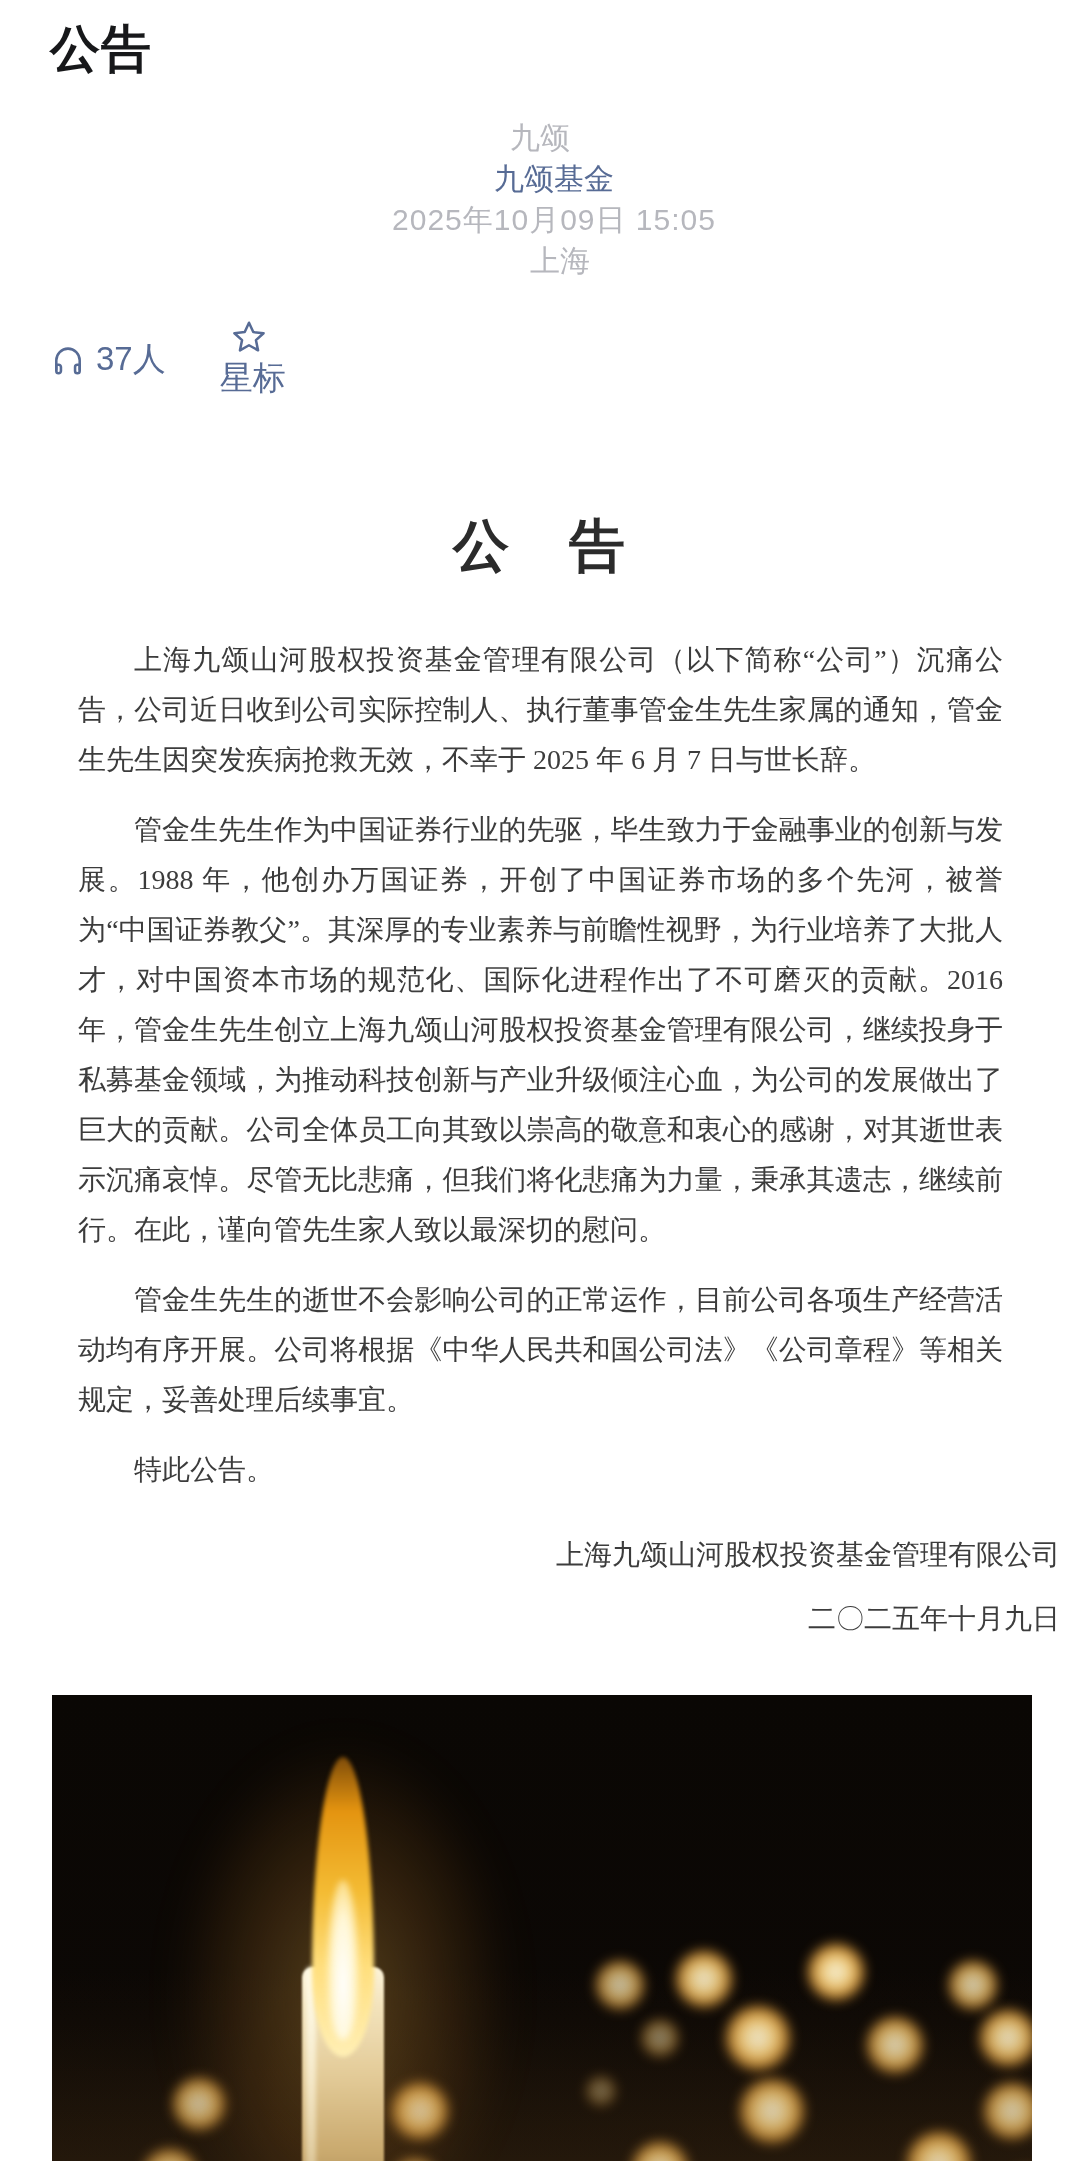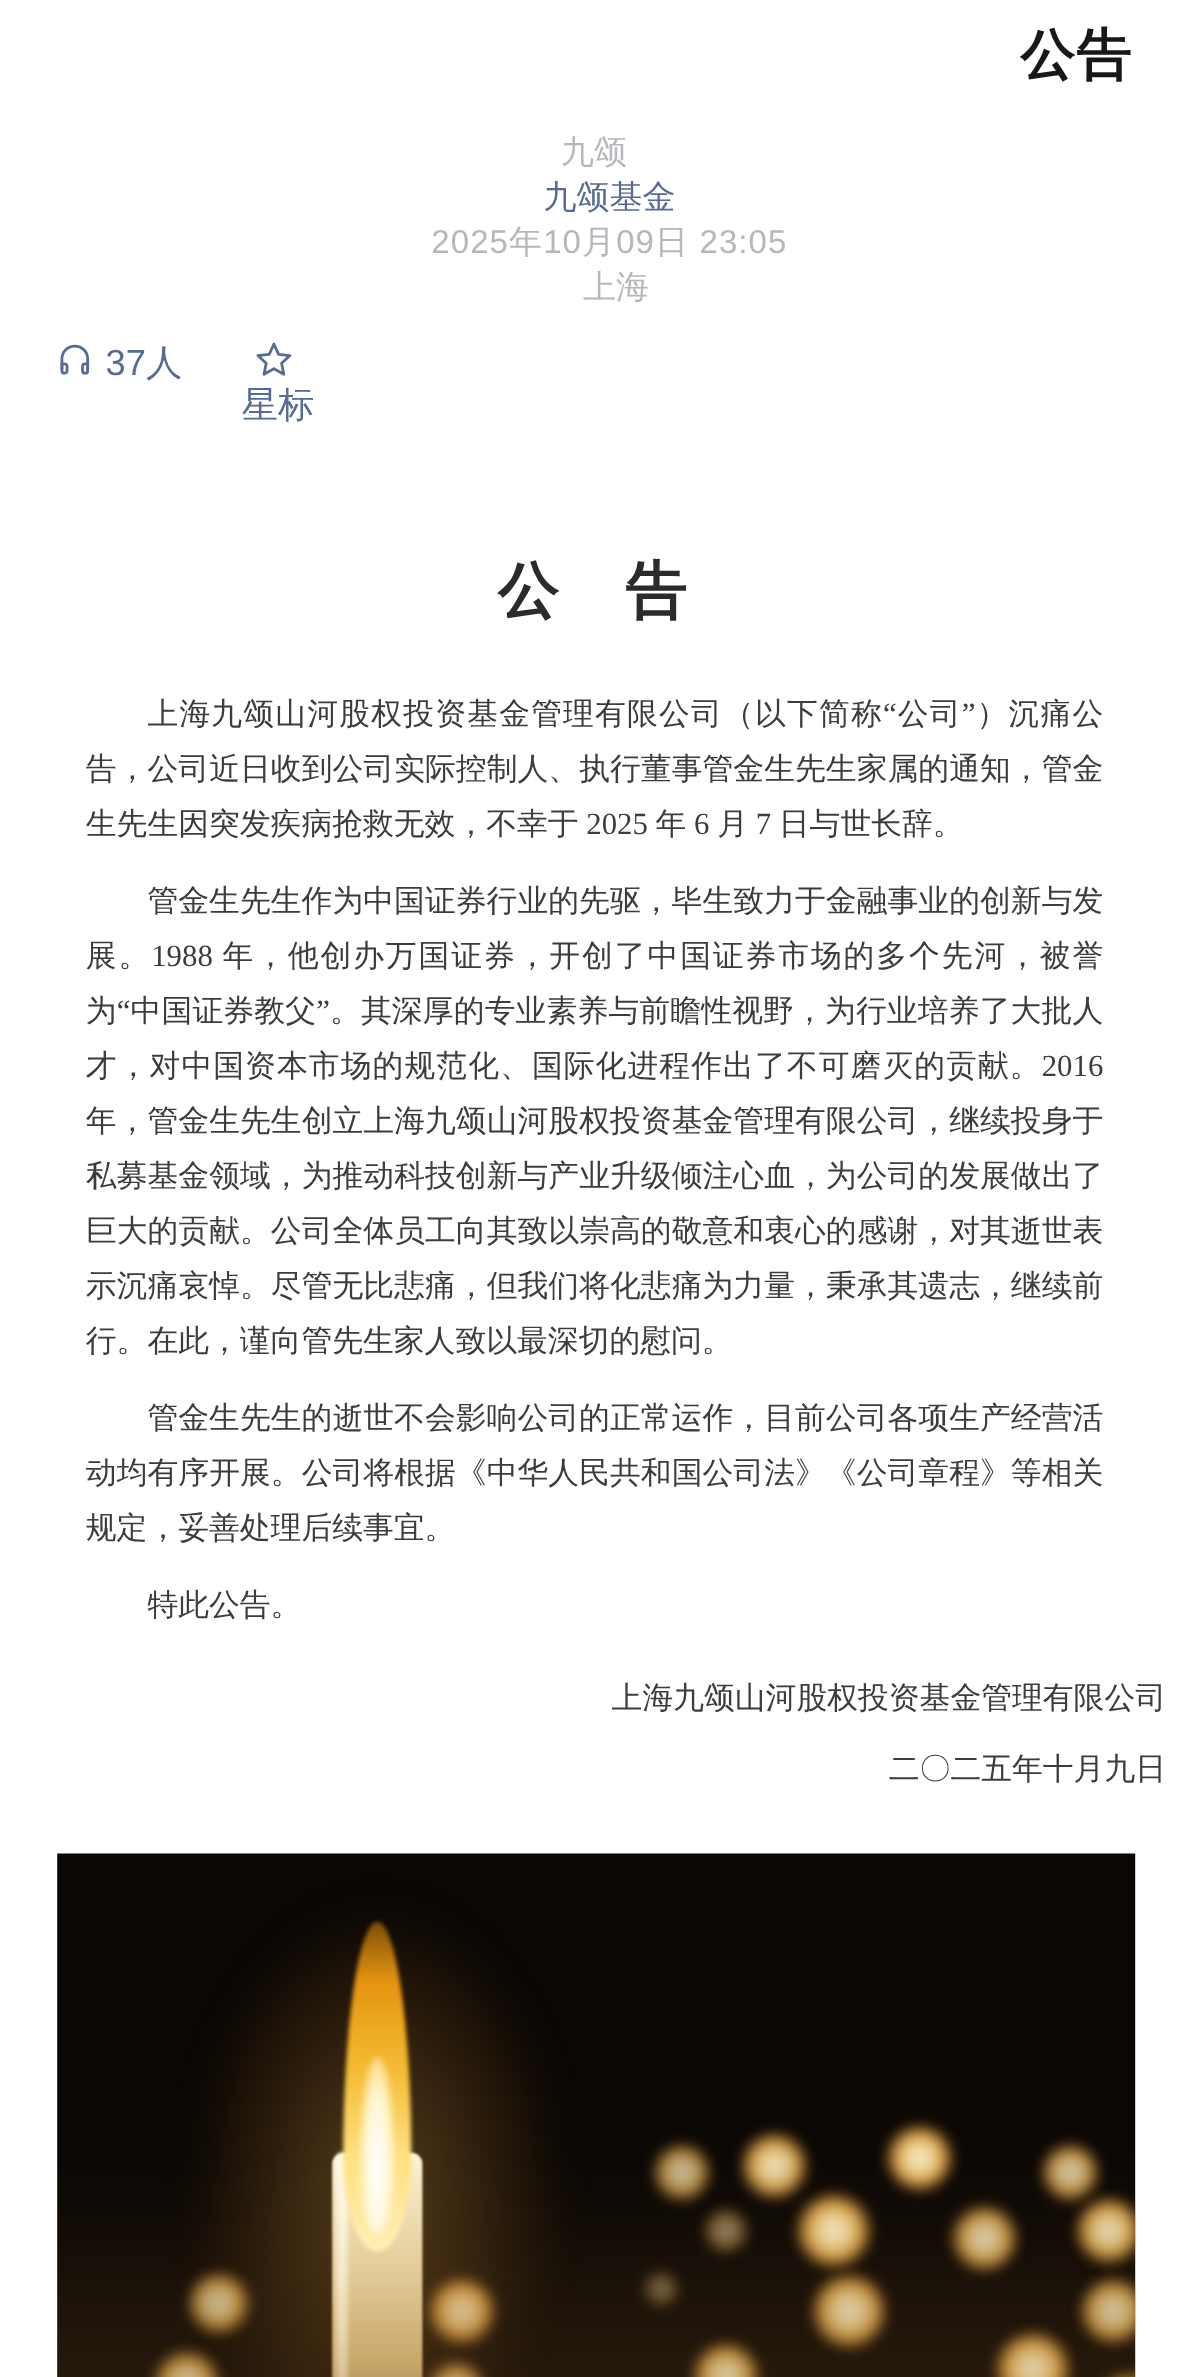--- a/index.html
+++ b/index.html
@@ -2,27 +2,27 @@
 <html><head>
 <meta charset="utf-8">
 <style>
   html,body{margin:0;padding:0;}
   body{
     width:1080px;height:2161px;overflow:hidden;background:#ffffff;
     font-family:"Liberation Sans",sans-serif;position:relative;
   }
   
   .header{padding:18px 50px 0 50px;}
-  .page-title{font-size:50px;font-weight:700;color:#17181a;margin:0;line-height:62px;letter-spacing:1px;text-align:right;}
+  .page-title{font-size:50px;font-weight:700;color:#17181a;margin:0;line-height:62px;letter-spacing:1px;}
   .byline{margin-top:38px;font-size:30px;color:#b6b7bd;display:flex;align-items:center;flex-direction:column;}
   .byline .author{color:#b6b7bd;}
   .byline .account{color:#576b95;font-weight:400;margin-left:28px;}
   .byline .datetime{color:#b6b7bd;margin-left:28px;letter-spacing:1px;}
   .byline .location{color:#b6b7bd;margin-left:40px;}
-  .meta{margin-top:26px;font-size:33px;color:#576b95;display:flex;}
+  .meta{margin-top:36px;font-size:33px;color:#576b95;display:flex;align-items:center;}
   .meta svg{display:block;}
   .meta .listeners{margin-left:10px;}
   .meta .star-wrap{margin-left:46px;display:flex;align-items:center;flex-direction:column;}
   .meta .star-label{margin-left:8px;}
   
   .doc{margin-top:108px;}
   .doc-title{
     text-align:center;font-family:"Liberation Serif",serif;font-size:56px;
     font-weight:700;color:#2b2b2b;letter-spacing:2px;
   }
@@ -80,21 +80,21 @@
 </style>
 </head>
 <body>
 
 <div class="header">
   <h1 class="page-title">公告</h1>
 
   <div class="byline">
     <span class="author">九颂</span>
     <span class="account">九颂基金</span>
-    <span class="datetime">2025年10月09日 23:05</span>
+    <span class="datetime">2025年10月09日 15:05</span>
     <span class="location">上海</span>
   </div>
 
   <div class="meta">
     <span>
       <svg width="36" height="36" viewBox="0 0 24 24" fill="none" stroke="#576b95" stroke-width="1.7" stroke-linecap="round" stroke-linejoin="round">
         <path d="M4.2 18.5v-6.3a7.8 7.8 0 0 1 15.6 0v6.3"></path>
         <path d="M4.2 15.2h1.6a1.5 1.5 0 0 1 1.5 1.5v2.6a1.5 1.5 0 0 1-1.5 1.5h-0.1a1.5 1.5 0 0 1-1.5-1.5z"></path>
         <path d="M19.8 15.2h-1.6a1.5 1.5 0 0 0-1.5 1.5v2.6a1.5 1.5 0 0 0 1.5 1.5h0.1a1.5 1.5 0 0 0 1.5-1.5z"></path>
       </svg>

